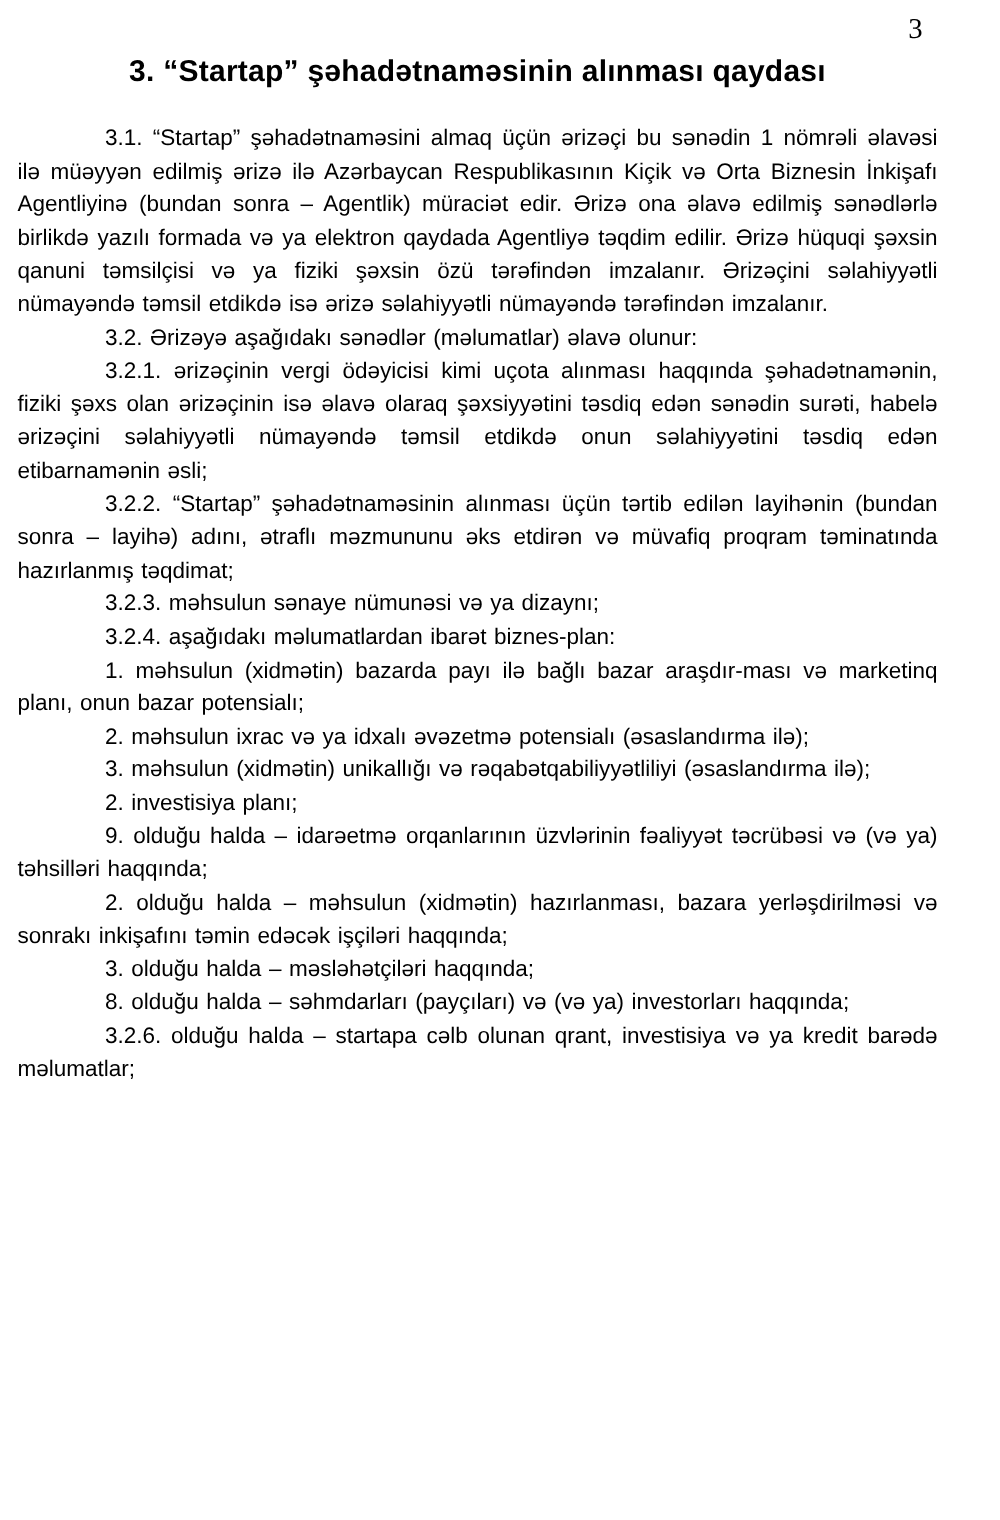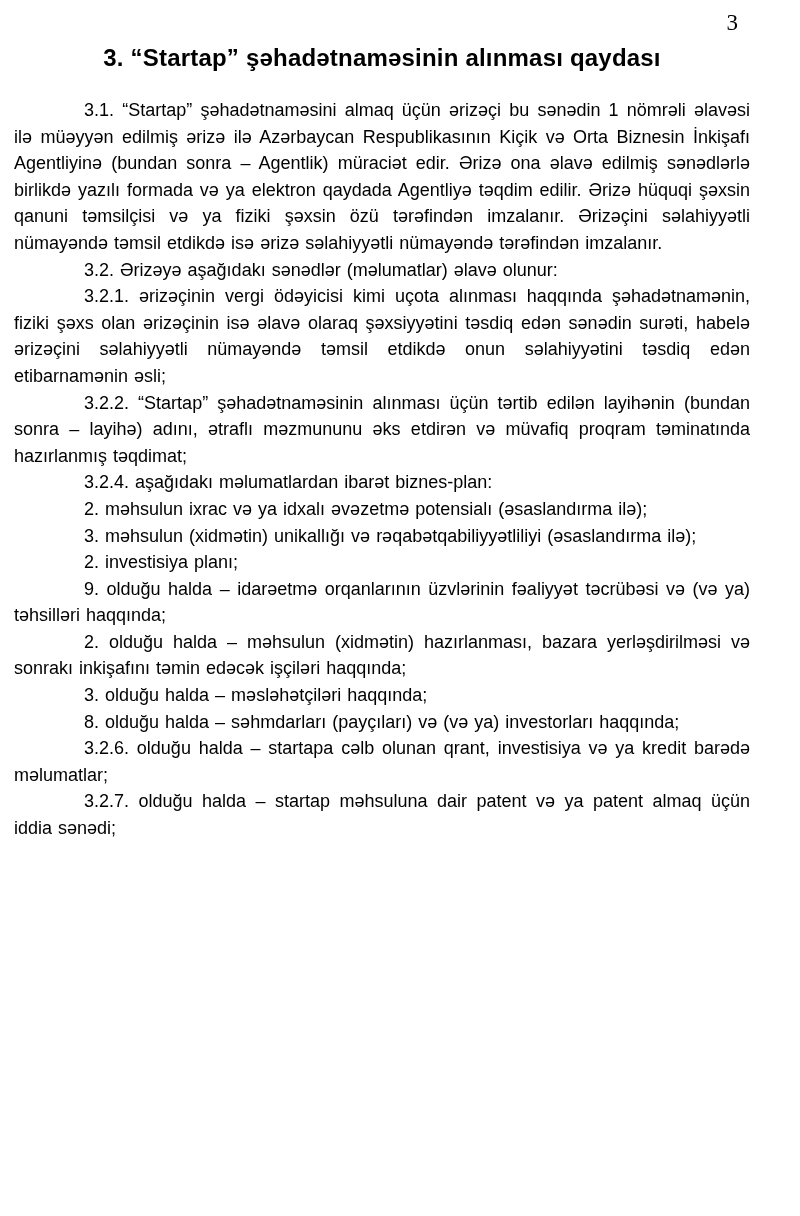--- a/index.html
+++ b/index.html
@@ -54,24 +54,25 @@
 <div class="page">
   <div class="page-number">3</div>
 
   <h1 class="doc-title">3. “Startap” şəhadətnaməsinin alınması qaydası</h1>
 
   <div class="doc-body">
       <p class="para">3.1. “Startap” şəhadətnaməsini almaq üçün ərizəçi bu sənədin 1 nömrəli əlavəsi ilə müəyyən edilmiş ərizə ilə Azərbaycan Respublikasının Kiçik və Orta Biznesin İnkişafı Agentliyinə (bundan sonra – Agentlik) müraciət edir. Ərizə ona əlavə edilmiş sənədlərlə birlikdə yazılı formada və ya elektron qaydada Agentliyə təqdim edilir. Ərizə hüquqi şəxsin qanuni təmsilçisi və ya fiziki şəxsin özü tərəfindən imzalanır. Ərizəçini səlahiyyətli nümayəndə təmsil etdikdə isə ərizə səlahiyyətli nümayəndə tərəfindən imzalanır.</p>
       <p class="para">3.2. Ərizəyə aşağıdakı sənədlər (məlumatlar) əlavə olunur:</p>
       <p class="para">3.2.1. ərizəçinin vergi ödəyicisi kimi uçota alınması haqqında şəhadətnamənin, fiziki şəxs olan ərizəçinin isə əlavə olaraq şəxsiyyətini təsdiq edən sənədin surəti, habelə ərizəçini səlahiyyətli nümayəndə təmsil etdikdə onun səlahiyyətini təsdiq edən etibarnamənin əsli;</p>
       <p class="para">3.2.2. “Startap” şəhadətnaməsinin alınması üçün tərtib edilən layihənin (bundan sonra – layihə) adını, ətraflı məzmununu əks etdirən və müvafiq proqram təminatında hazırlanmış təqdimat;</p>
+      <p class="para">3.2.3. məhsulun sənaye nümunəsi və ya dizaynı;</p>
       <p class="para">3.2.4. aşağıdakı məlumatlardan ibarət biznes-plan:</p>
+      <p class="para">1. məhsulun (xidmətin) bazarda payı ilə bağlı bazar araşdır-ması və marketinq planı, onun bazar potensialı;</p>
       <p class="para">2. məhsulun ixrac və ya idxalı əvəzetmə potensialı (əsaslandırma ilə);</p>
       <p class="para">3. məhsulun (xidmətin) unikallığı və rəqabətqabiliyyətliliyi (əsaslandırma ilə);</p>
       <p class="para">2. investisiya planı;</p>
       <p class="para">9. olduğu halda – idarəetmə orqanlarının üzvlərinin fəaliyyət təcrübəsi və (və ya) təhsilləri haqqında;</p>
       <p class="para">2. olduğu halda – məhsulun (xidmətin) hazırlanması, bazara yerləşdirilməsi və sonrakı inkişafını təmin edəcək işçiləri haqqında;</p>
       <p class="para">3. olduğu halda – məsləhətçiləri haqqında;</p>
       <p class="para">8. olduğu halda – səhmdarları (payçıları) və (və ya) investorları haqqında;</p>
       <p class="para">3.2.6. olduğu halda – startapa cəlb olunan qrant, investisiya və ya kredit barədə məlumatlar;</p>
-      <p class="para">3.2.7. olduğu halda – startap məhsuluna dair patent və ya patent almaq üçün iddia sənədi;</p>
     </div>
 </div>
 
 </body></html>

